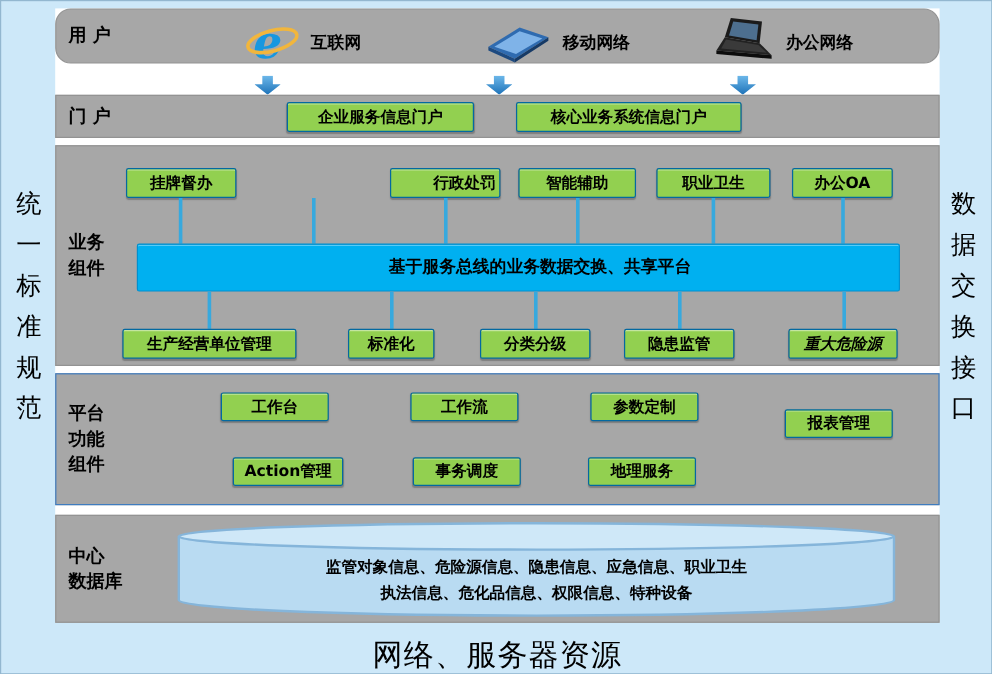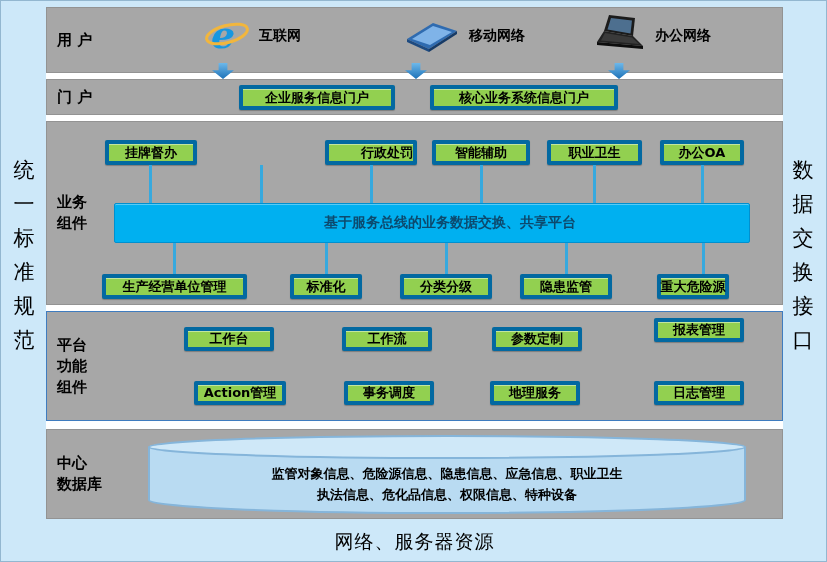--- a/index.html
+++ b/index.html
@@ -13,21 +13,21 @@
     position: absolute; top: 152px; width: 30px;
     font-size: 21px; line-height: 34px; text-align: center;
     white-space: pre-line; color: #000;
   }
   .side-label.left  { left: 8px; }
   .side-label.right { right: 8px; }
 
   .main { position: absolute; left: 45px; top: 6px; width: 737px; height: 512px; background: #ffffff; }
 
   .row { position: absolute; left: 0; width: 737px; background: #a7a7a7; border: 1px solid #939393; }
-  .row.users    { top: 0;     height: 66px; }
+  .row.users    { top: 0;     height: 46px; border-radius: 13px; }
   .row.portal   { top: 72px;  height: 36px; }
   .row.business { top: 114px; height: 184px; }
   .row.platform { top: 304px; height: 110px; border: 1px solid #3f7cbf; }
   .row.database { top: 422px; height: 90px; }
 
   .section-label {
     position: absolute; left: 10px; top: 50%; transform: translateY(-50%);
     font-size: 15px; font-weight: bold; white-space: pre-line; line-height: 1.4;
   }
 
@@ -47,21 +47,21 @@
     background: linear-gradient(#6db8ea, #1d72b8);
     clip-path: polygon(30% 0, 70% 0, 70% 45%, 100% 45%, 50% 100%, 0 45%, 30% 45%);
   }
   .arrow.a1 { left: 166px; }
   .arrow.a2 { left: 359px; }
   .arrow.a3 { left: 562px; }
 
   
   .green-box {
     position: absolute; height: 25px;
-    background: #92d050; border: 4px solid #0369a1; border-radius: 2px;
+    background: #92d050; border: 1px solid #0369a1; border-radius: 2px;
     display: flex; align-items: center; justify-content: center;
     font-size: 13px; font-weight: bold; color: #000;
     box-shadow: inset 0 1px 0 rgba(255,255,255,.45), 0 1px 1px rgba(0,0,0,.25);
     white-space: nowrap;
   }
 
   
   .pb1 { left: 192px; top: 5px; width: 156px; }
   .pb2 { left: 383px; top: 5px; width: 188px; }
 
@@ -70,61 +70,61 @@
   .tb2 { left: 168px; top: 18px; width: 92px; }
   .tb3 { left: 278px; top: 18px; width: 92px; padding-left: 32px; }
   .tb4 { left: 385px; top: 18px; width: 98px; }
   .tb5 { left: 500px; top: 18px; width: 95px; }
   .tb6 { left: 613px; top: 18px; width: 84px; }
 
   .bus {
     position: absolute; left: 67px; top: 81px; width: 636px; height: 40px;
     background: #00b0f0; border: 1px solid #0090cf; border-radius: 2px;
     display: flex; align-items: center; justify-content: center;
-    font-size: 14px; font-weight: bold; color: #0c4a6e;
+    font-size: 14px; font-weight: bold; color: #000000;
     box-shadow: inset 0 1px 0 rgba(255,255,255,.35);
     padding-left: 36px;
   }
 
   .vline { position: absolute; width: 3px; background: #37a9de; }
   .vt { top: 43px;  height: 38px; }
   .vb { top: 121px; height: 31px; }
   .v1 { left: 102px; } .v2 { left: 213px; } .v3 { left: 323px; }
   .v4 { left: 433px; } .v5 { left: 546px; } .v6 { left: 654px; }
   .w1 { left: 126px; } .w2 { left: 278px; } .w3 { left: 398px; }
   .w4 { left: 518px; } .w5 { left: 655px; }
 
   .bb1 { left: 55px;  top: 152px; width: 145px; }
   .bb2 { left: 243px; top: 152px; width: 72px; }
   .bb3 { left: 353px; top: 152px; width: 92px; }
   .bb4 { left: 473px; top: 152px; width: 92px; }
-  .bb5 { left: 610px; top: 152px; width: 72px; }
+  .bb5 { left: 610px; top: 152px; width: 91px; font-style: italic; }
 
   
   .fb { height: 24px; }
   .f1 { left: 137px; top: 15px; width: 90px; }
   .f2 { left: 295px; top: 15px; width: 90px; }
   .f3 { left: 445px; top: 15px; width: 90px; font-family: Liberation Serif, serif; }
-  .f4 { left: 607px; top: 6px; width: 90px; }
+  .f4 { left: 607px; top: 29px; width: 90px; }
   .f5 { left: 147px; top: 69px; width: 92px; }
   .f6 { left: 297px; top: 69px; width: 90px; }
   .f7 { left: 443px; top: 69px; width: 90px; }
   .f8 { left: 607px; top: 69px; width: 90px; }
 
   
   .cylinder-wrap { position: absolute; left: 100px; top: 4px; width: 600px; height: 82px; }
   .cylinder-wrap svg { position: absolute; left: 0; top: 0; width: 100%; height: 100%; }
   .cyl-text {
     position: absolute; left: 0; right: 0; top: 30px; text-align: center;
     font-size: 13px; font-weight: bold; line-height: 1.6; color: #000;
   }
 
   .bottom-label {
     position: absolute; left: 45px; width: 737px; top: 528px;
-    text-align: center; font-size: 19px; color: #000; letter-spacing: 1px;
+    text-align: center; font-size: 25px; color: #000; letter-spacing: 1px;
   }
 </style>
 </head>
 <body>
 
 <div class="frame">
 
   <div class="side-label left">统
 一
 标
@@ -220,21 +220,20 @@
 功能
 组件</div>
 
       <div class="green-box fb f1">工作台</div>
       <div class="green-box fb f2">工作流</div>
       <div class="green-box fb f3">参数定制</div>
       <div class="green-box fb f4">报表管理</div>
       <div class="green-box fb f5">Action管理</div>
       <div class="green-box fb f6">事务调度</div>
       <div class="green-box fb f7">地理服务</div>
-      <div class="green-box fb f8">日志管理</div>
     </div>
 
     <div class="row database">
       <div class="section-label">中心
 数据库</div>
 
       <div class="cylinder-wrap">
         <svg viewBox="0 0 600 82" preserveAspectRatio="none">
           <path d="M2 13 L2 66 A298 13 0 0 0 598 66 L598 13" fill="#b9dbf2" stroke="#85b5da" stroke-width="2"></path>
           <ellipse cx="300" cy="13" rx="298" ry="11" fill="#cfe8f8" stroke="#85b5da" stroke-width="2"></ellipse>

